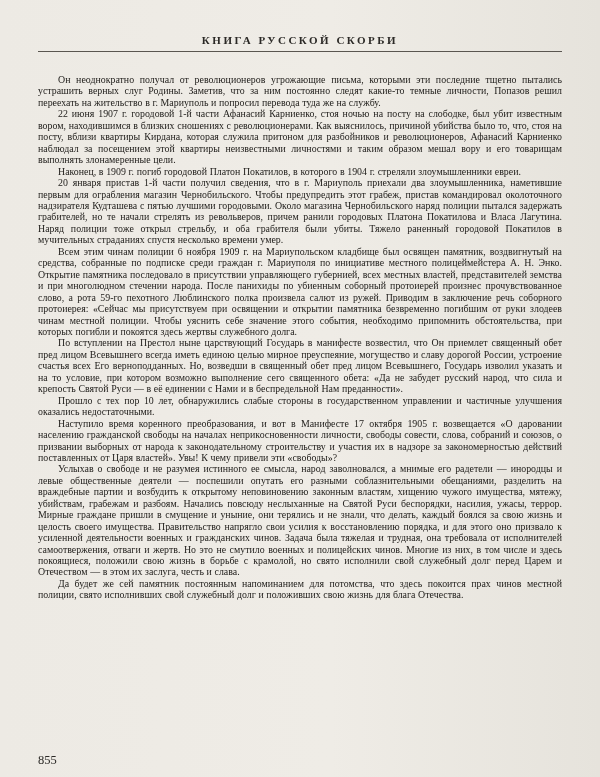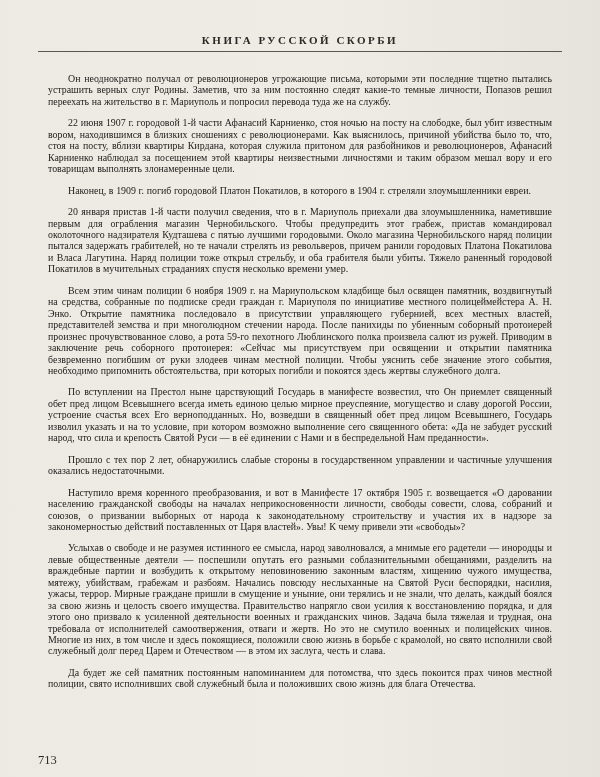--- a/index.html
+++ b/index.html
@@ -23,28 +23,28 @@
     color: #23211e;
   }
   .running-head {
     text-align: center;
     font-size: 11px;
     letter-spacing: 2.5px;
     font-weight: bold;
     color: #2b2926;
     padding-bottom: 5px;
     border-bottom: 1px solid #5a5650;
-    margin-bottom: 11px;
+    margin-bottom: 22px;
   }
   .text-block {
     overflow: hidden;
     height: 688px;
   }
   .text-block p {
-    margin: 10px;
+    margin: 0;
     font-size: 9.9px;
     line-height: 11.45px;
     text-align: justify;
     text-indent: 20px;
     word-spacing: 0.2px;
   }
   .page-number {
     position: absolute;
     left: 38px;
     bottom: 9px;
@@ -59,21 +59,21 @@
 
   <div class="running-head">КНИГА РУССКОЙ СКОРБИ</div>
 
   <div class="text-block">
     <p>Он неоднократно получал от революционеров угрожающие письма, которыми эти последние тщетно пытались устрашить верных слуг Родины. Заметив, что за ним постоянно следят какие-то темные личности, Попазов решил переехать на жительство в г. Мариуполь и попросил перевода туда же на службу.</p>
     <p>22 июня 1907 г. городовой 1-й части Афанасий Карниенко, стоя ночью на посту на слободке, был убит известным вором, находившимся в близких сношениях с революционерами. Как выяснилось, причиной убийства было то, что, стоя на посту, вблизи квартиры Кирдана, которая служила притоном для разбойников и революционеров, Афанасий Карниенко наблюдал за посещением этой квартиры неизвестными личностями и таким образом мешал вору и его товарищам выполнять злонамеренные цели.</p>
     <p>Наконец, в 1909 г. погиб городовой Платон Покатилов, в которого в 1904 г. стреляли злоумышленники евреи.</p>
     <p>20 января пристав 1-й части получил сведения, что в г. Мариуполь приехали два злоумышленника, наметившие первым для ограбления магазин Чернобильского. Чтобы предупредить этот грабеж, пристав командировал околоточного надзирателя Кудташева с пятью лучшими городовыми. Около магазина Чернобильского наряд полиции пытался задержать грабителей, но те начали стрелять из револьверов, причем ранили городовых Платона Покатилова и Власа Лагутина. Наряд полиции тоже открыл стрельбу, и оба грабителя были убиты. Тяжело раненный городовой Покатилов в мучительных страданиях спустя несколько времени умер.</p>
     <p>Всем этим чинам полиции 6 ноября 1909 г. на Мариупольском кладбище был освящен памятник, воздвигнутый на средства, собранные по подписке среди граждан г. Мариуполя по инициативе местного полицеймейстера А. Н. Энко. Открытие памятника последовало в присутствии управляющего губернией, всех местных властей, представителей земства и при многолюдном стечении народа. После панихиды по убиенным соборный протоиерей произнес прочувствованное слово, а рота 59-го пехотного Люблинского полка произвела салют из ружей. Приводим в заключение речь соборного протоиерея: «Сейчас мы присутствуем при освящении и открытии памятника безвременно погибшим от руки злодеев чинам местной полиции. Чтобы уяснить себе значение этого события, необходимо припомнить обстоятельства, при которых погибли и покоятся здесь жертвы служебного долга.</p>
     <p>По вступлении на Престол ныне царствующий Государь в манифесте возвестил, что Он приемлет священный обет пред лицом Всевышнего всегда иметь единою целью мирное преуспеяние, могущество и славу дорогой России, устроение счастья всех Его верноподданных. Но, возведши в священный обет пред лицом Всевышнего, Государь изволил указать и на то условие, при котором возможно выполнение сего священного обета: «Да не забудет русский народ, что сила и крепость Святой Руси — в её единении с Нами и в беспредельной Нам преданности».</p>
-    <p>Прошло с тех пор 2 лет, обнаружились слабые стороны в государственном управлении и частичные улучшения оказались недостаточными.</p>
+    <p>Прошло с тех пор 10 лет, обнаружились слабые стороны в государственном управлении и частичные улучшения оказались недостаточными.</p>
     <p>Наступило время коренного преобразования, и вот в Манифесте 17 октября 1905 г. возвещается «О даровании населению гражданской свободы на началах неприкосновенности личности, свободы совести, слова, собраний и союзов, о призвании выборных от народа к законодательному строительству и участия их в надзоре за закономерностью действий поставленных от Царя властей». Увы! К чему привели эти «свободы»?</p>
     <p>Услыхав о свободе и не разумея истинного ее смысла, народ заволновался, а мнимые его радетели — инородцы и левые общественные деятели — поспешили опутать его разными соблазнительными обещаниями, разделить на враждебные партии и возбудить к открытому неповиновению законным властям, хищению чужого имущества, мятежу, убийствам, грабежам и разбоям. Начались повсюду неслыханные на Святой Руси беспорядки, насилия, ужасы, террор. Мирные граждане пришли в смущение и уныние, они терялись и не знали, что делать, каждый боялся за свою жизнь и целость своего имущества. Правительство напрягло свои усилия к восстановлению порядка, и для этого оно призвало к усиленной деятельности военных и гражданских чинов. Задача была тяжелая и трудная, она требовала от исполнителей самоотвержения, отваги и жертв. Но это не смутило военных и полицейских чинов. Многие из них, в том числе и здесь покоящиеся, положили свою жизнь в борьбе с крамолой, но свято исполнили свой служебный долг перед Царем и Отечеством — в этом их заслуга, честь и слава.</p>
-    <p>Да будет же сей памятник постоянным напоминанием для потомства, что здесь покоится прах чинов местной полиции, свято исполнивших свой служебный была и положивших свою жизнь для блага Отечества.</p>
+    <p>Да будет же сей памятник постоянным напоминанием для потомства, что здесь покоится прах чинов местной полиции, свято исполнивших свой служебный долг и положивших свою жизнь для блага Отечества.</p>
   </div>
 
-  <div class="page-number">713</div>
+  <div class="page-number">855</div>
 
 </div>
 
 </body></html>

